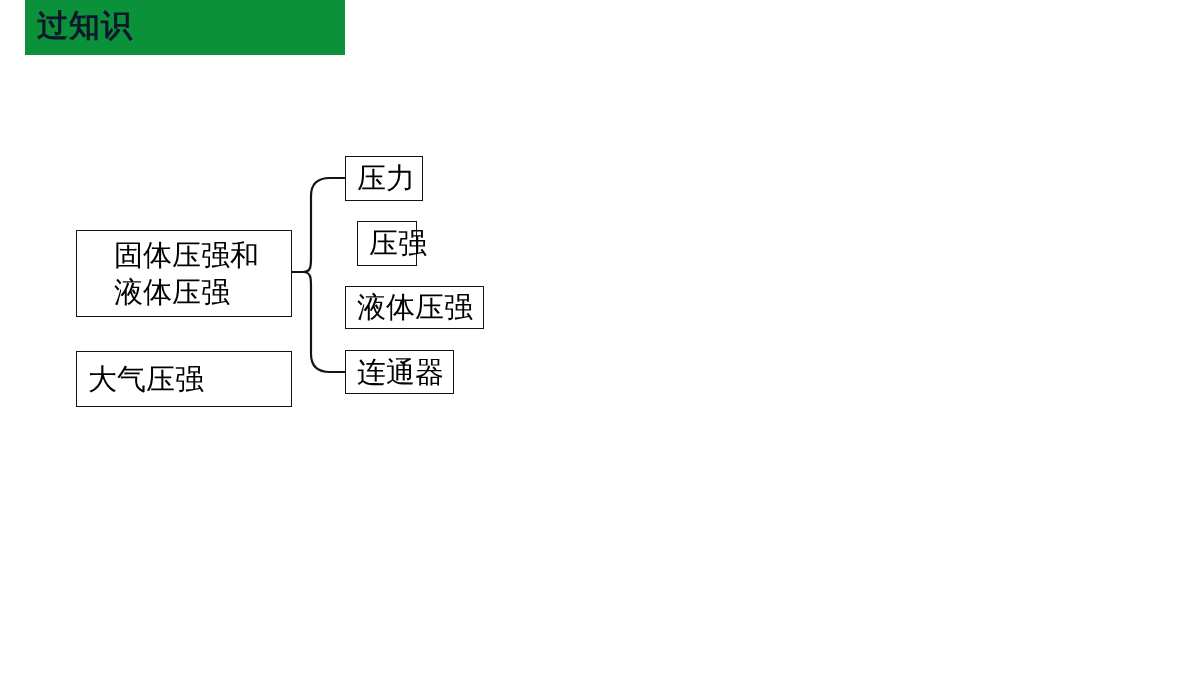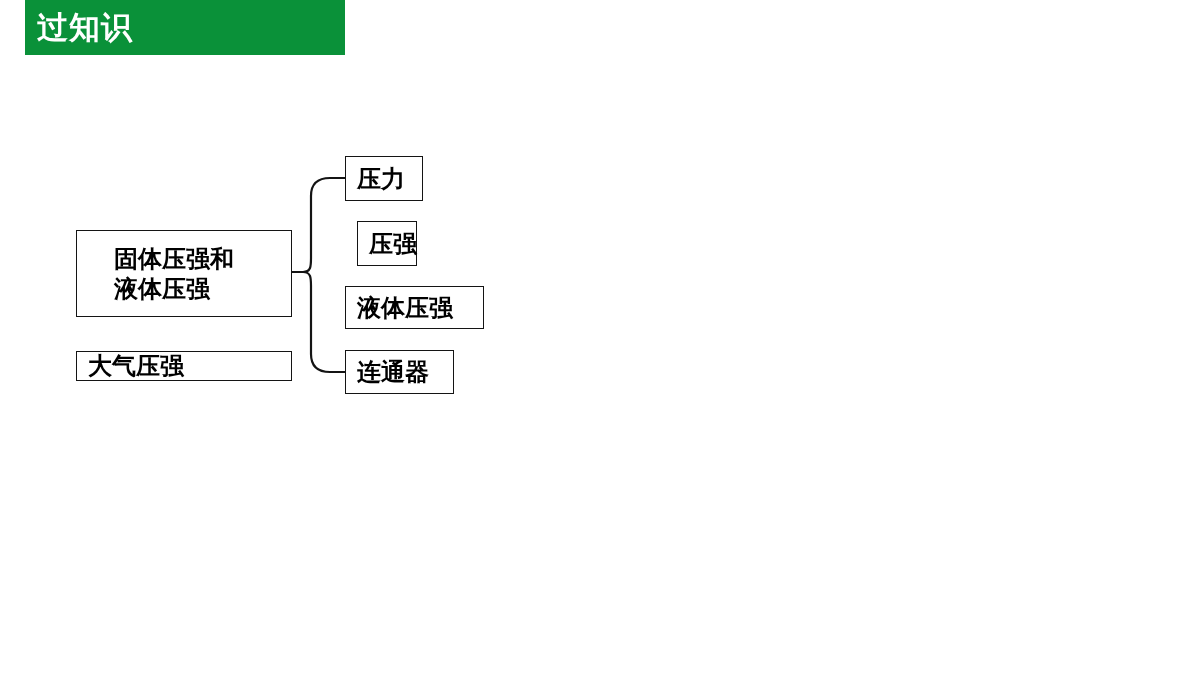--- a/index.html
+++ b/index.html
@@ -20,64 +20,64 @@
     position: absolute;
     left: 25px;
     top: 0px;
     width: 320px;
     height: 55px;
     background: #0a9139;
     display: flex;
     align-items: center;
   }
   #header-banner .banner-title {
-    color: #ffffff;
+    color: #0f172a;
     font-size: 31px;
     font-weight: bold;
     letter-spacing: 1px;
     margin-left: 12px;
     line-height: 1;
     white-space: nowrap;
+    font-family: Liberation Mono, monospace;
   }
 
   
   #diagram {
     position: absolute;
     left: 0;
     top: 0;
     width: 1200px;
     height: 675px;
   }
 
   .node-box {
     position: absolute;
     box-sizing: border-box;
     border: 1.5px solid #141414;
     background: #ffffff;
     color: #000000;
     display: flex;
     flex-direction: column;
     justify-content: center;
-    font-size: 24px;
+    font-size: 29px;
     line-height: 1.25;
     white-space: pre;
     z-index: 2;
-    font-weight: bold;
   }
   .node-box .node-line {
     display: block;
     padding-left: 11px;
   }
 
   
   #node-solid-liquid-pressure {
     left: 76px;  top: 230px;  width: 216px; height: 87px; padding-left: 26px;
   }
   #node-atmospheric-pressure {
-    left: 76px;  top: 351px;  width: 216px; height: 30px;
+    left: 76px;  top: 351px;  width: 216px; height: 56px;
   }
   #node-fluid-pressure-speed {
     left: 76px;  top: 432px;  width: 216px; height: 87px;
   }
 
   
   #node-force {
     left: 345px; top: 156px; width: 78px;  height: 45px;
   }
   #node-pressure {

